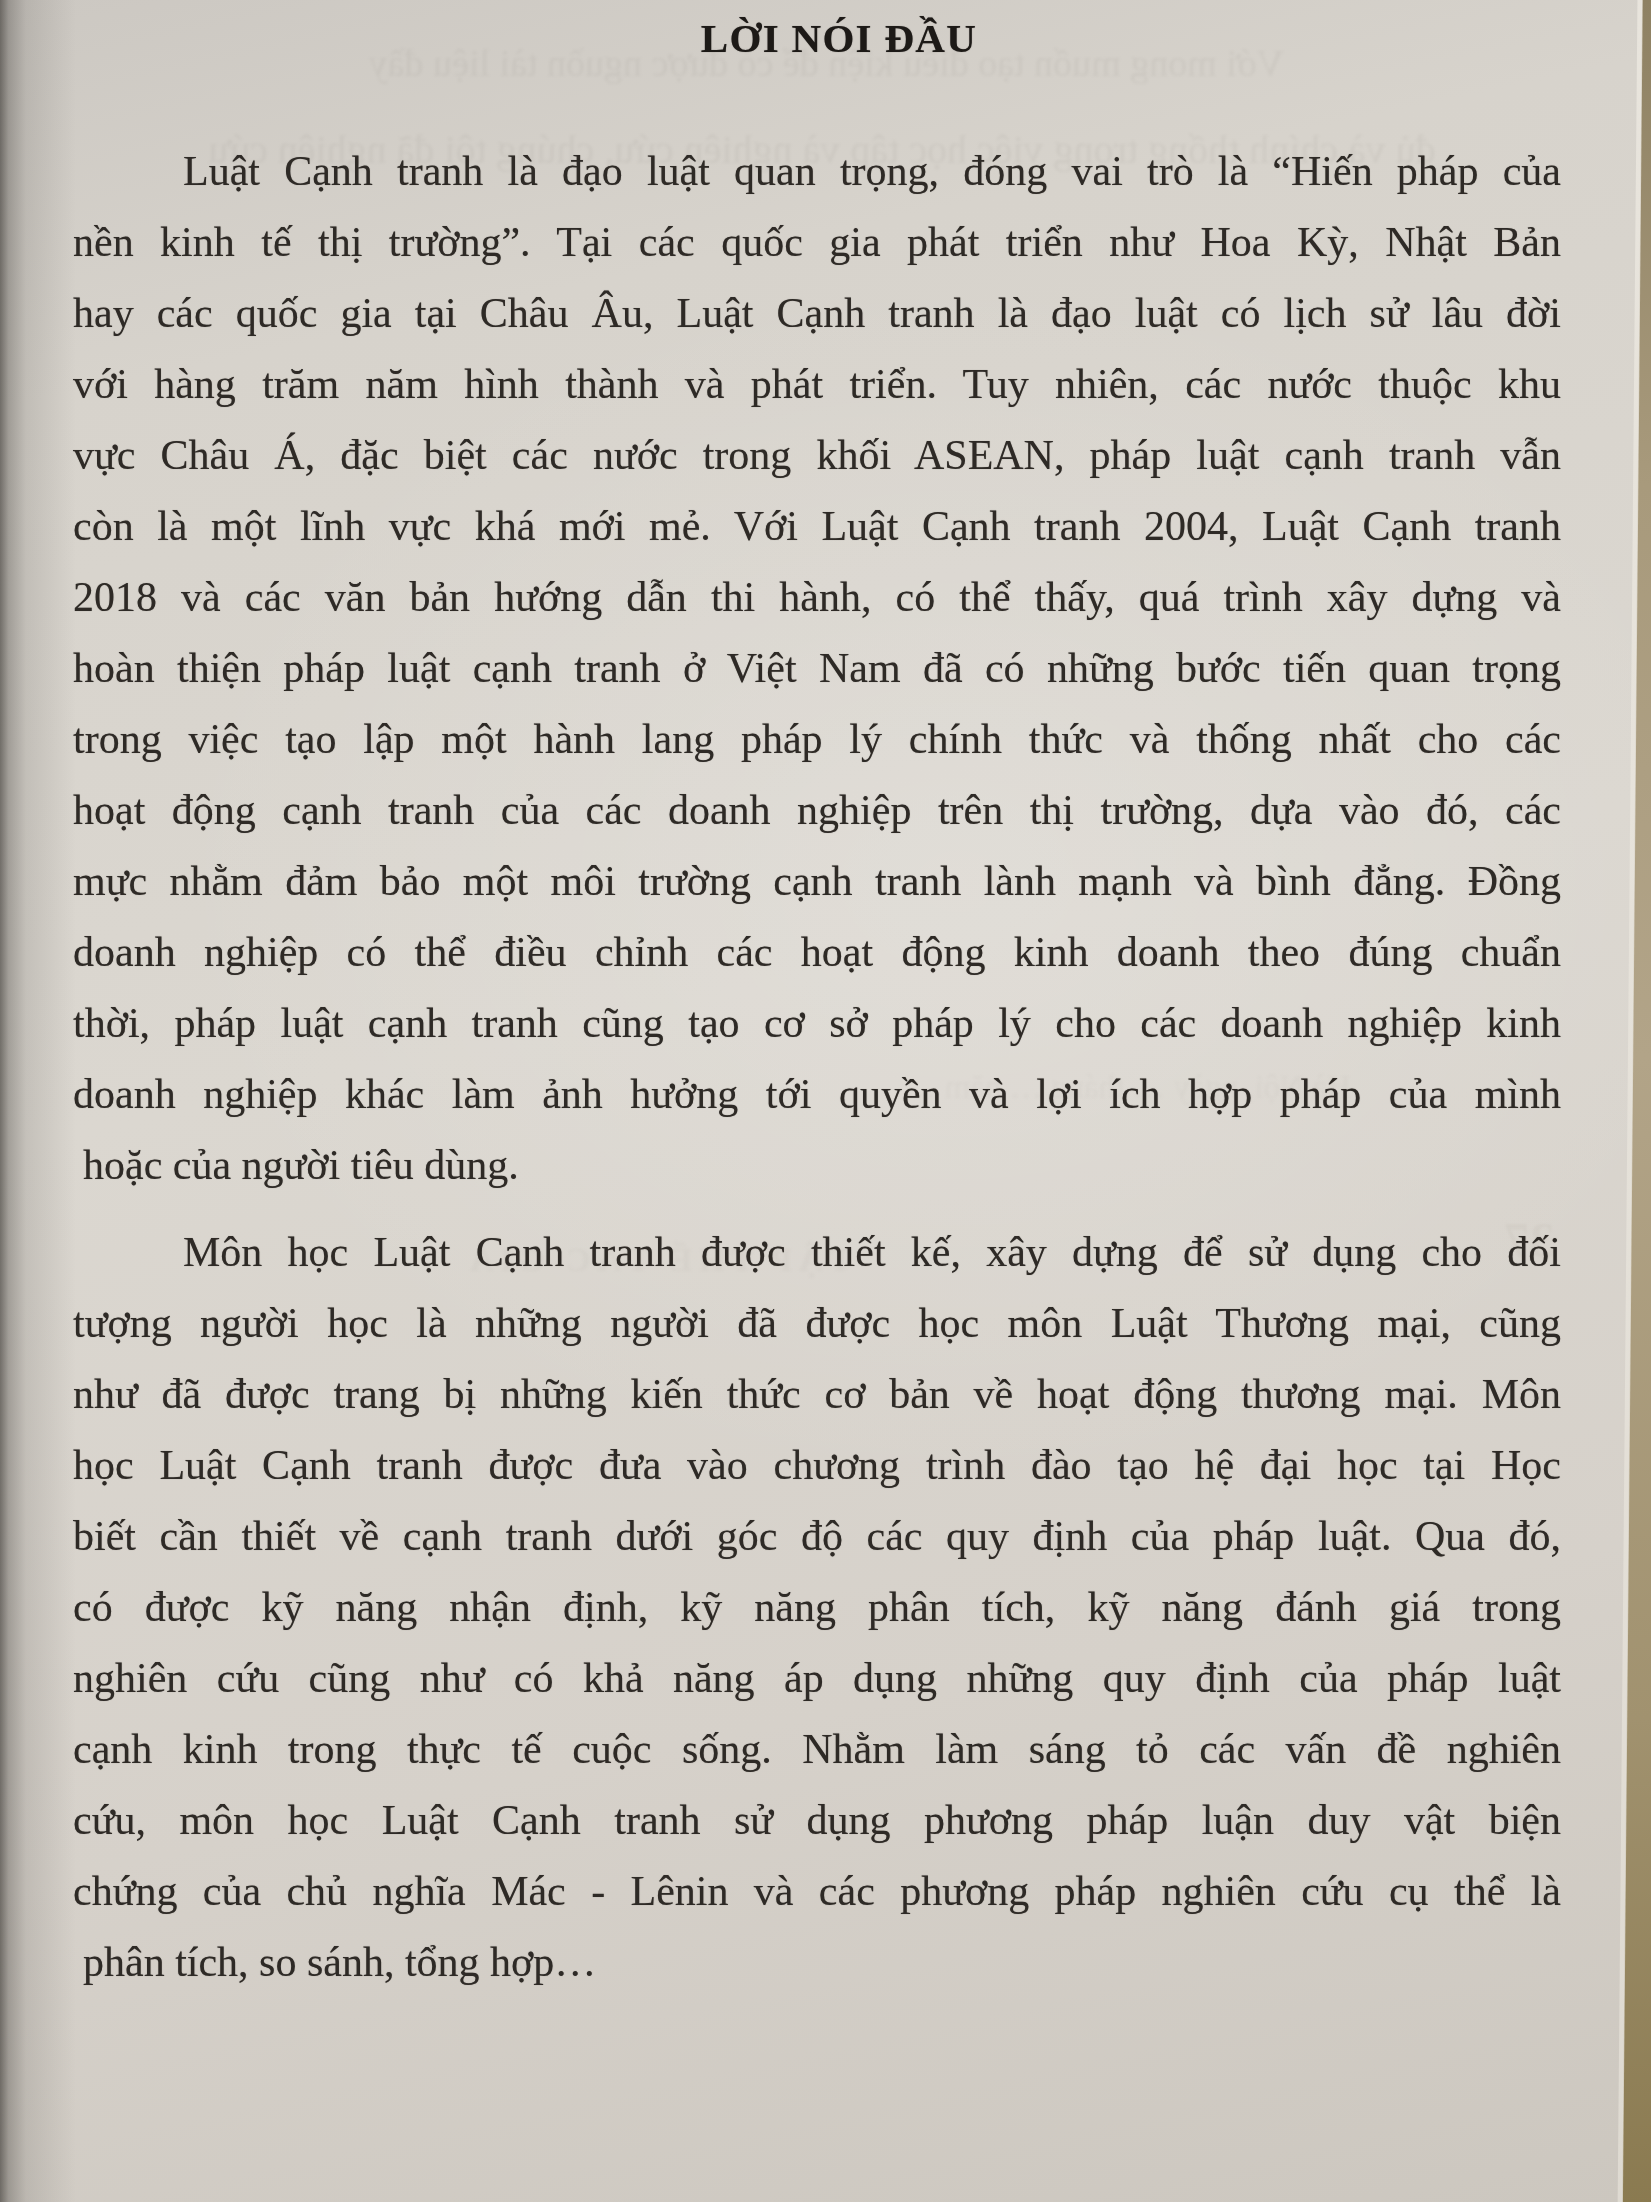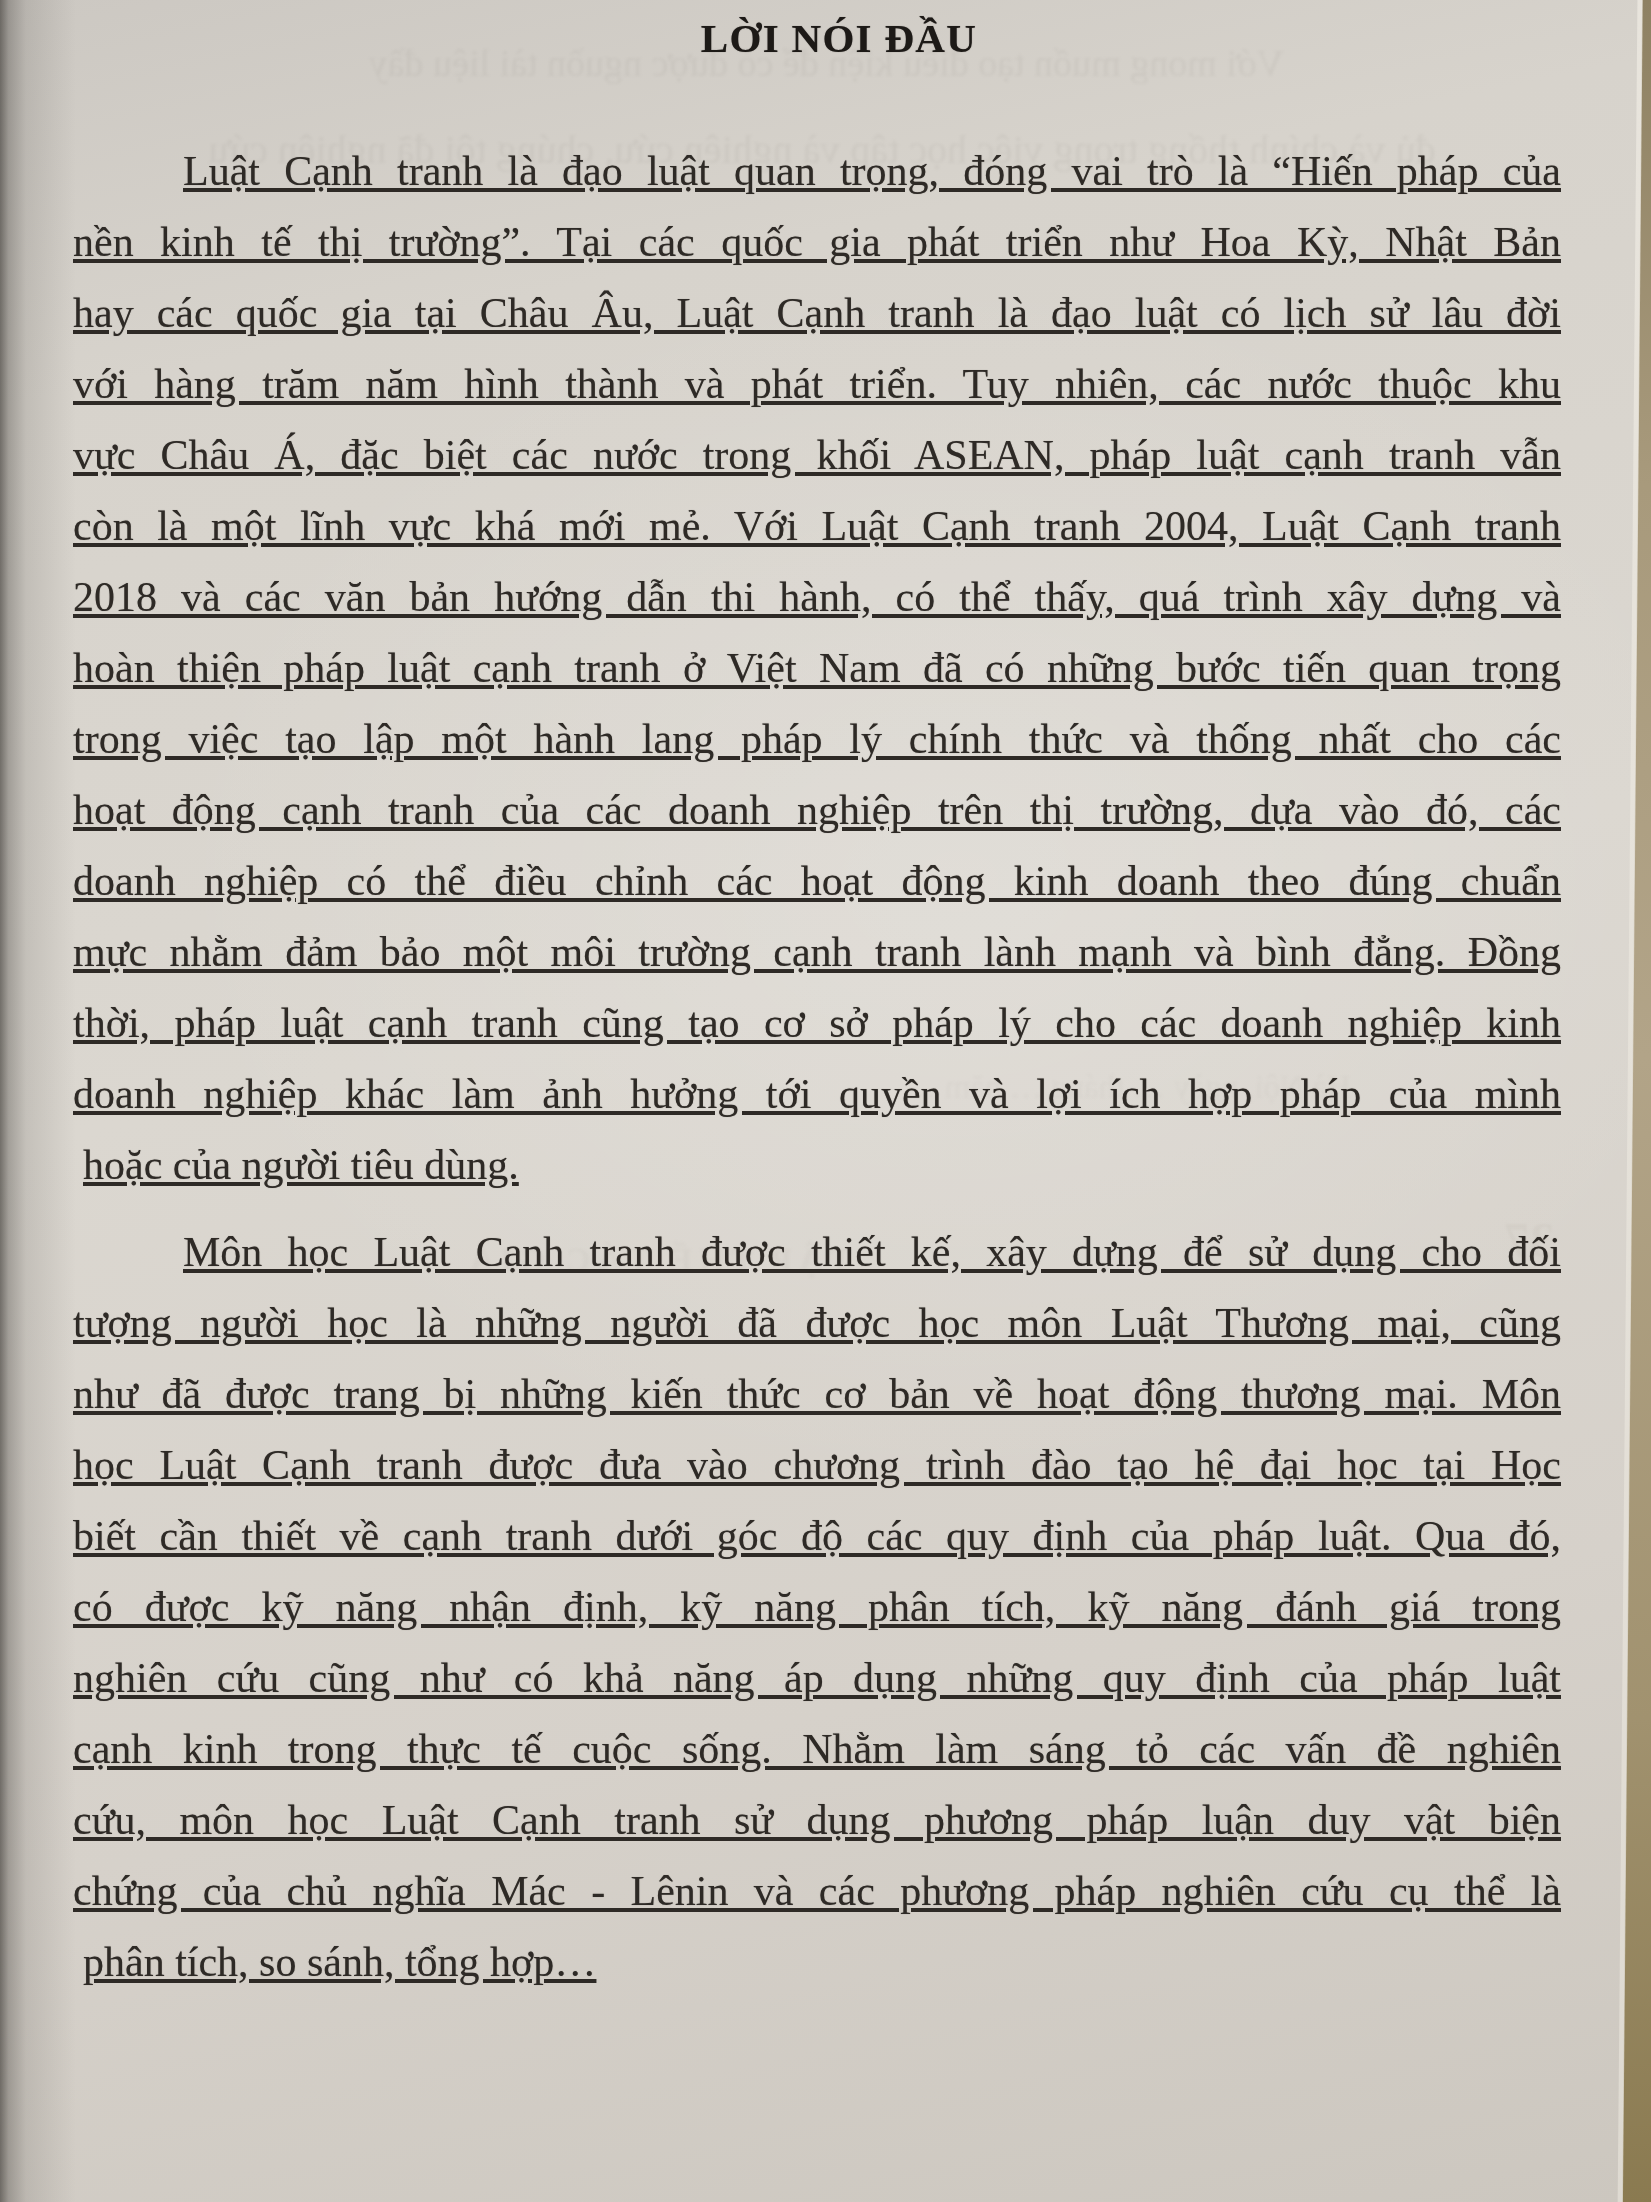--- a/index.html
+++ b/index.html
@@ -39,21 +39,20 @@
   }
   .bodytext{
     position:absolute;left:73px;width:1488px;top:136px;
     font-size:42px;color:#2e2a26;
     text-shadow:0 0 0.9px rgba(46,42,38,.45);
   }
   .ln{
     height:71px;line-height:71px;
     text-align:justify;text-align-last:justify;
     white-space:nowrap;
-    text-decoration:underline;
   }
   .ln.first{text-indent:110px;}
   .ln.lastln{text-align-last:left;white-space:normal;margin-left:10px;}
   .pgap{height:15.5px;}
   
   .ghost{
     position:absolute;transform:scaleX(-1);
     color:#87827b;opacity:.10;filter:blur(1.7px);
     font-size:38px;white-space:nowrap;text-align:center;
   }
@@ -85,22 +84,22 @@
       <div class="ln first">Luật Cạnh tranh là đạo luật quan trọng, đóng vai trò là “Hiến pháp của</div>
       <div class="ln">nền kinh tế thị trường”. Tại các quốc gia phát triển như Hoa Kỳ, Nhật Bản</div>
       <div class="ln">hay các quốc gia tại Châu Âu, Luật Cạnh tranh là đạo luật có lịch sử lâu đời</div>
       <div class="ln">với hàng trăm năm hình thành và phát triển. Tuy nhiên, các nước thuộc khu</div>
       <div class="ln">vực Châu Á, đặc biệt các nước trong khối ASEAN, pháp luật cạnh tranh vẫn</div>
       <div class="ln">còn là một lĩnh vực khá mới mẻ. Với Luật Cạnh tranh 2004, Luật Cạnh tranh</div>
       <div class="ln">2018 và các văn bản hướng dẫn thi hành, có thể thấy, quá trình xây dựng và</div>
       <div class="ln">hoàn thiện pháp luật cạnh tranh ở Việt Nam đã có những bước tiến quan trọng</div>
       <div class="ln">trong việc tạo lập một hành lang pháp lý chính thức và thống nhất cho các</div>
       <div class="ln">hoạt động cạnh tranh của các doanh nghiệp trên thị trường, dựa vào đó, các</div>
+      <div class="ln">mực nhằm đảm bảo một môi trường cạnh tranh lành mạnh và bình đẳng. Đồng</div>
       <div class="ln">doanh nghiệp có thể điều chỉnh các hoạt động kinh doanh theo đúng chuẩn</div>
-      <div class="ln">mực nhằm đảm bảo một môi trường cạnh tranh lành mạnh và bình đẳng. Đồng</div>
       <div class="ln">thời, pháp luật cạnh tranh cũng tạo cơ sở pháp lý cho các doanh nghiệp kinh</div>
       <div class="ln">doanh nghiệp khác làm ảnh hưởng tới quyền và lợi ích hợp pháp của mình</div>
       <div class="ln lastln">hoặc của người tiêu dùng.</div>
     </div>
     <div class="pgap"></div>
     <div>
       <div class="ln first">Môn học Luật Cạnh tranh được thiết kế, xây dựng để sử dụng cho đối</div>
       <div class="ln">tượng người học là những người đã được học môn Luật Thương mại, cũng</div>
       <div class="ln">như đã được trang bị những kiến thức cơ bản về hoạt động thương mại. Môn</div>
       <div class="ln">học Luật Cạnh tranh được đưa vào chương trình đào tạo hệ đại học tại Học</div>

